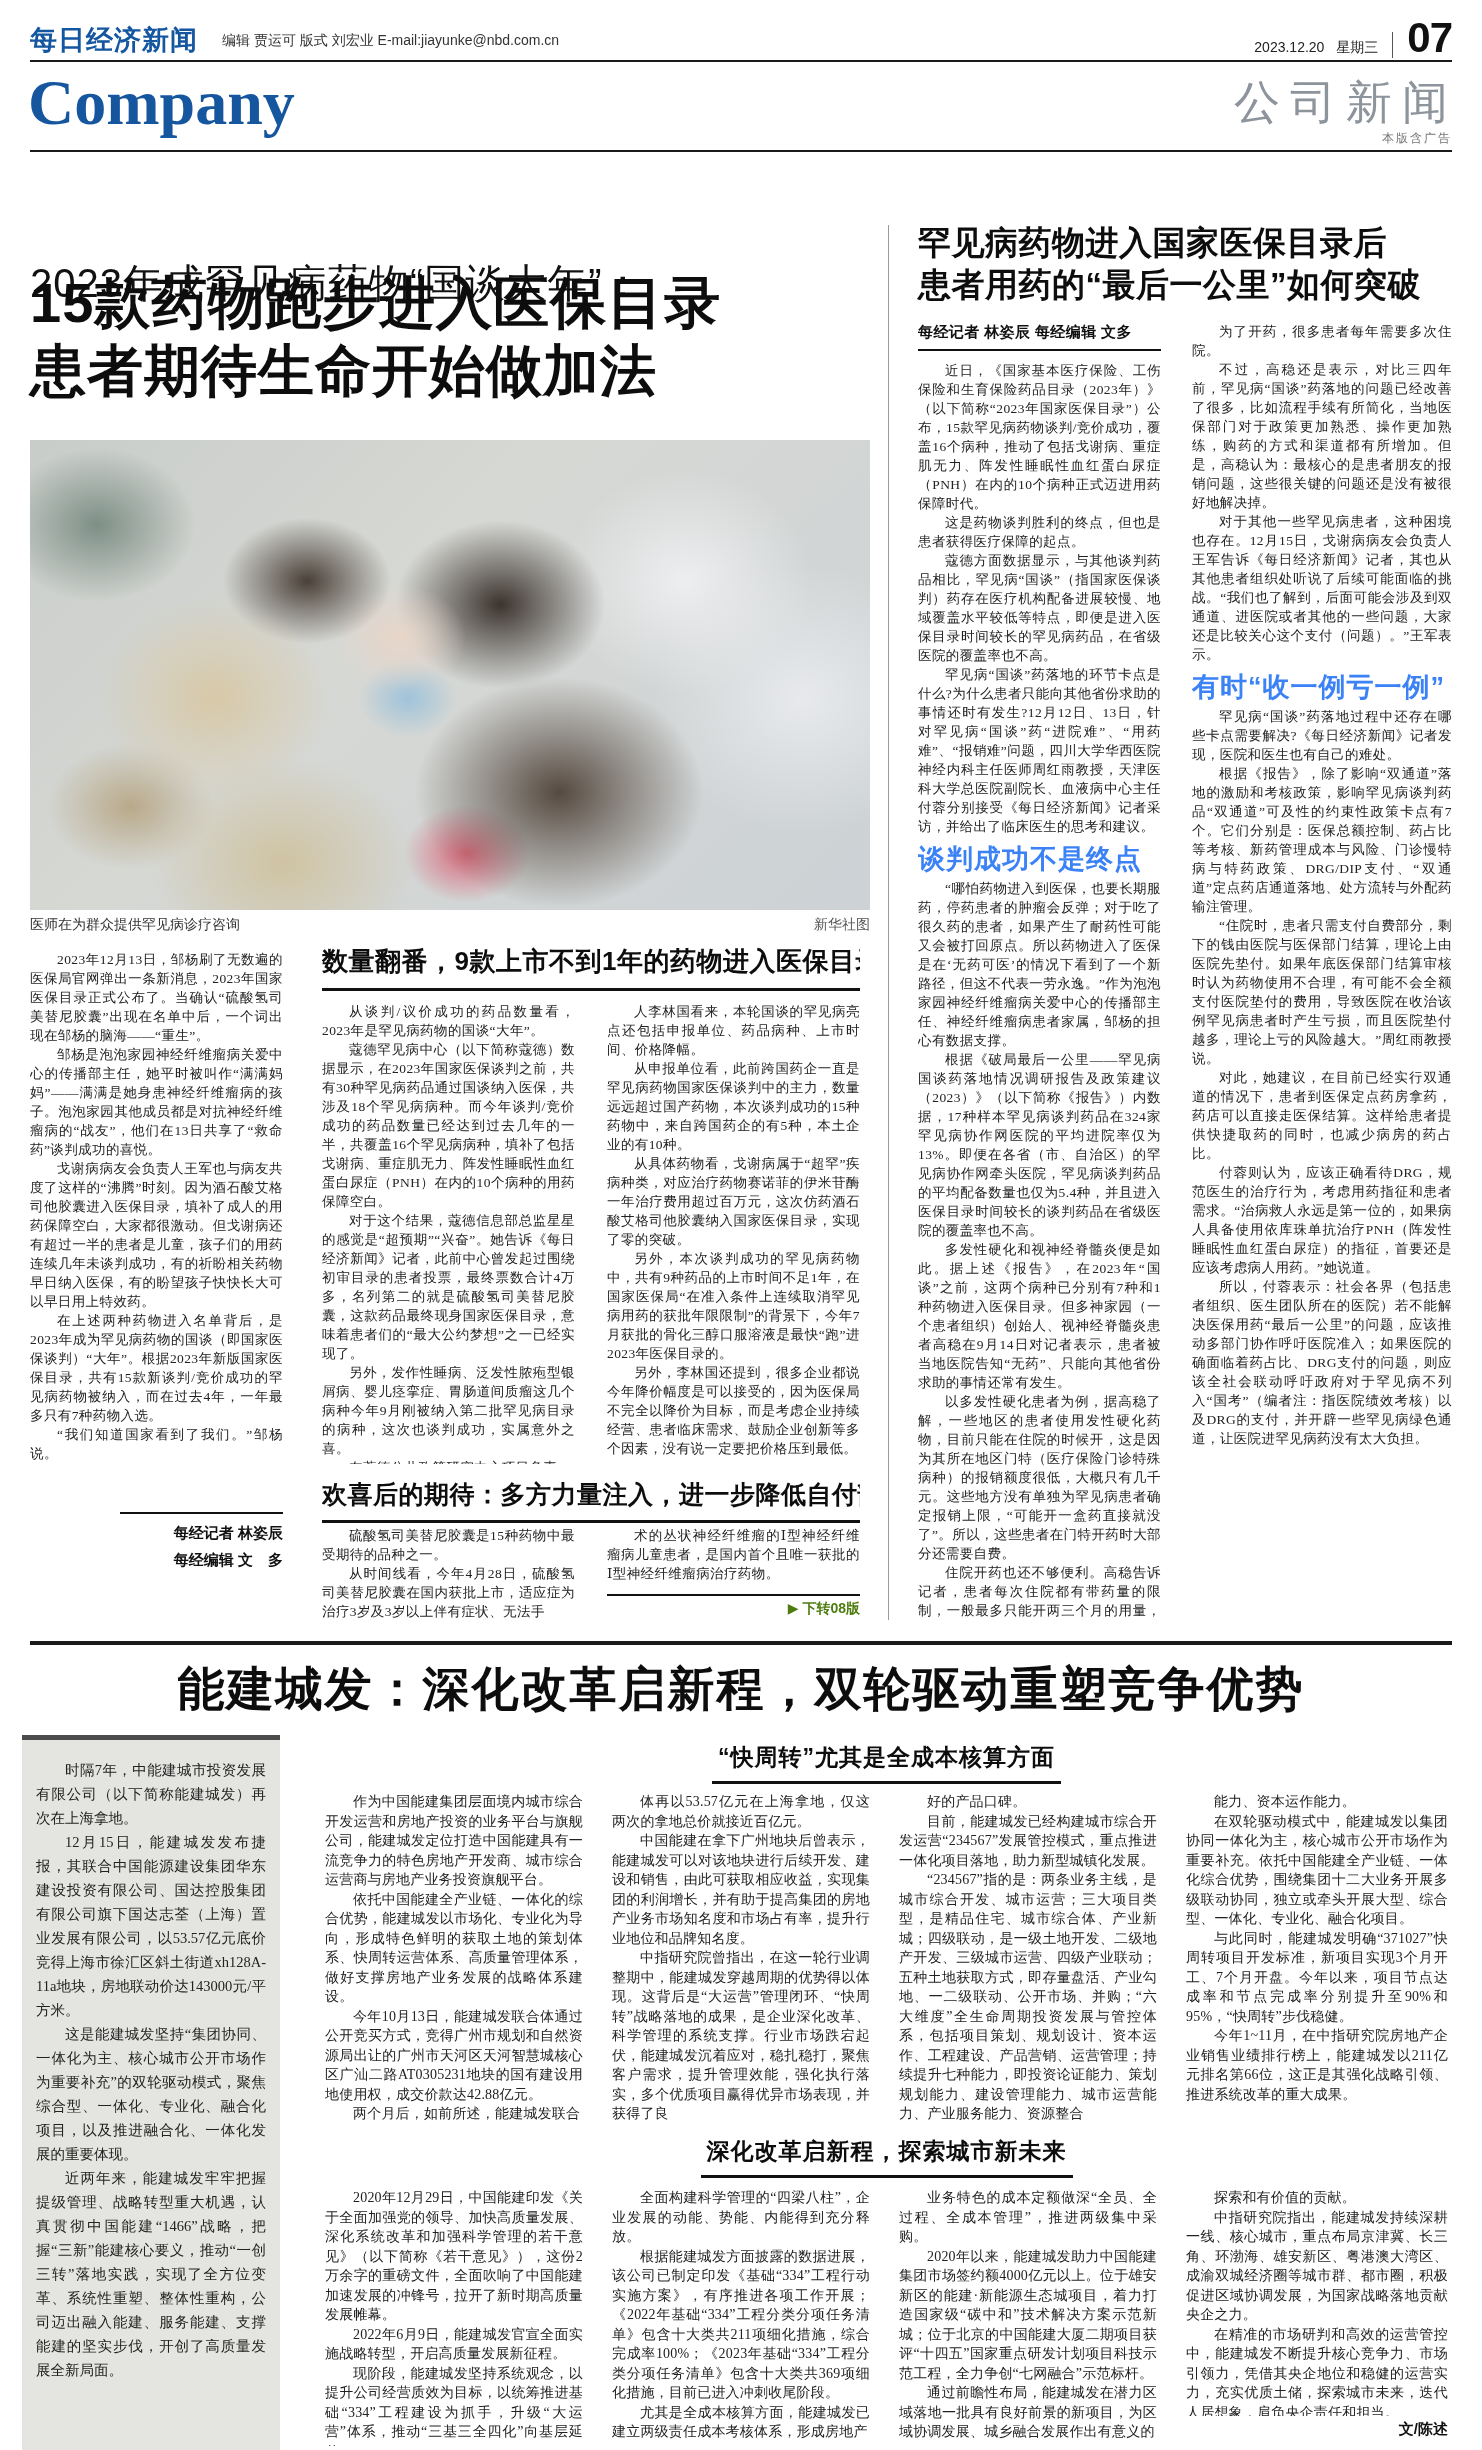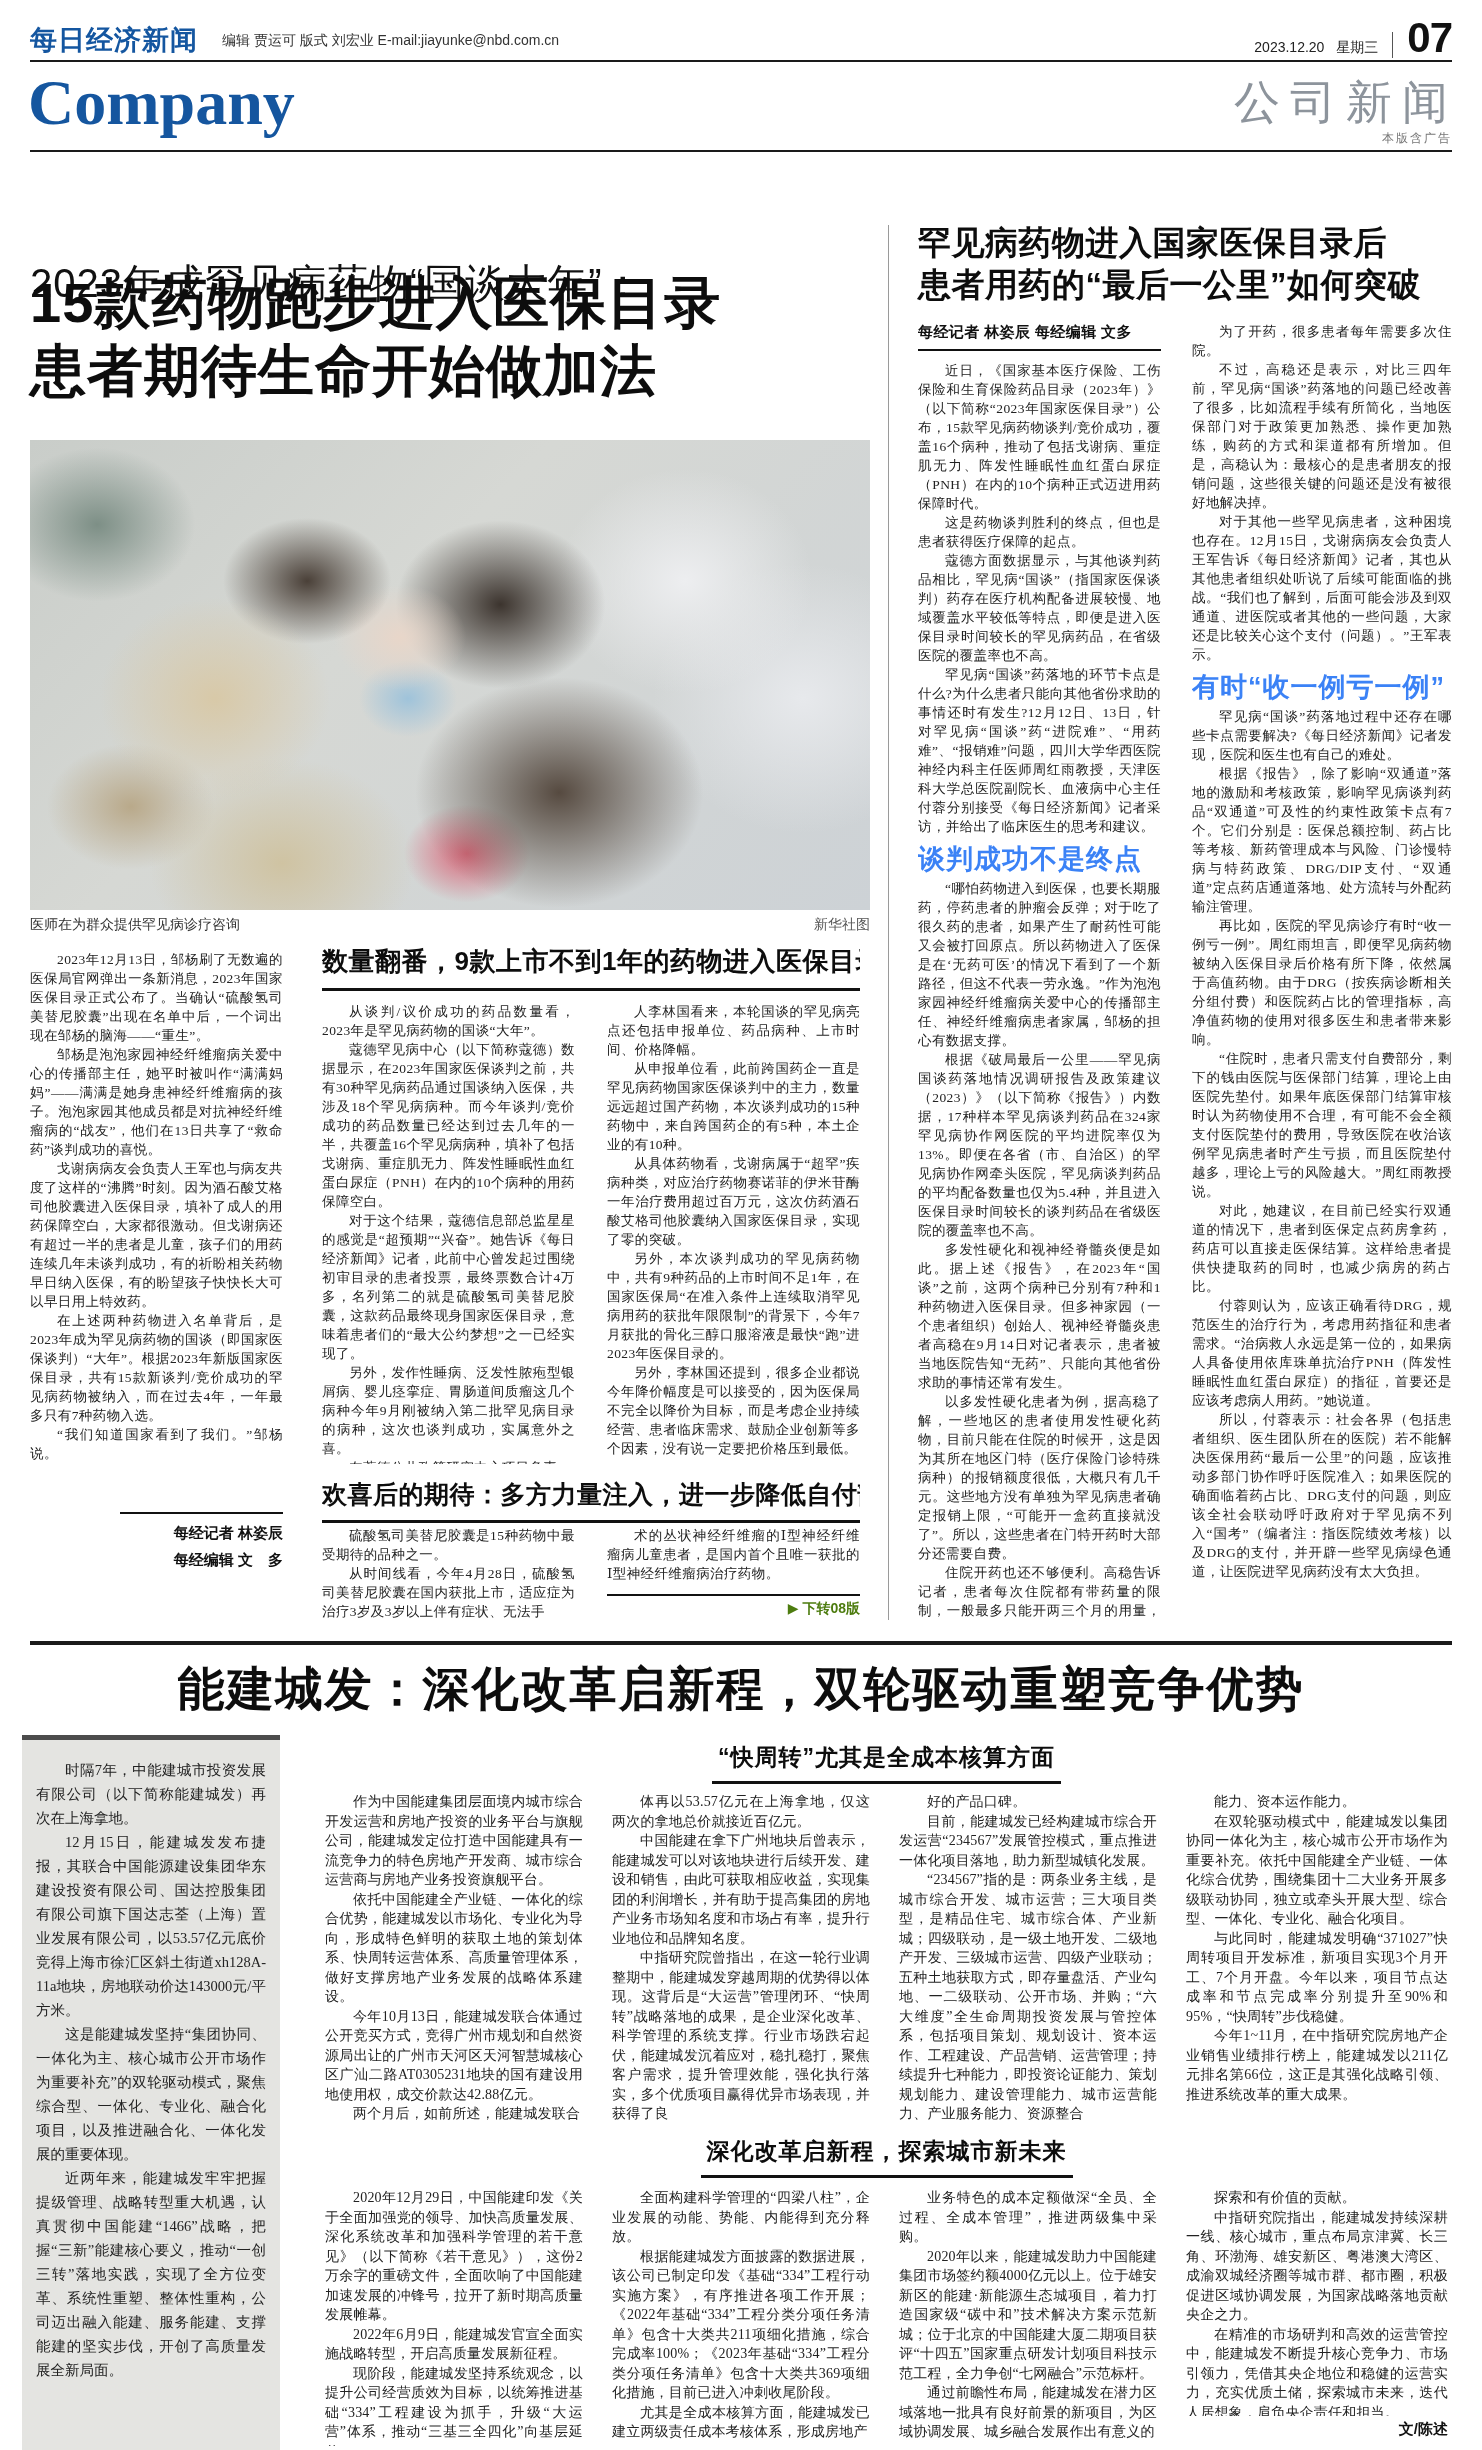--- a/index.html
+++ b/index.html
@@ -153,21 +153,20 @@
 <div class="abs col" style="left:1192px;top:322px;width:260px;height:1298px;">
   <div>
       <p>为了开药，很多患者每年需要多次住院。</p>
       <p>不过，高稳还是表示，对比三四年前，罕见病“国谈”药落地的问题已经改善了很多，比如流程手续有所简化，当地医保部门对于政策更加熟悉、操作更加熟练，购药的方式和渠道都有所增加。但是，高稳认为：最核心的是患者朋友的报销问题，这些很关键的问题还是没有被很好地解决掉。</p>
       <p>对于其他一些罕见病患者，这种困境也存在。12月15日，戈谢病病友会负责人王军告诉《每日经济新闻》记者，其也从其他患者组织处听说了后续可能面临的挑战。“我们也了解到，后面可能会涉及到双通道、进医院或者其他的一些问题，大家还是比较关心这个支付（问题）。”王军表示。</p>
     </div>
   <div class="subhead-inline">有时“收一例亏一例”</div>
   <div>
       <p>罕见病“国谈”药落地过程中还存在哪些卡点需要解决?《每日经济新闻》记者发现，医院和医生也有自己的难处。</p>
       <p>根据《报告》，除了影响“双通道”落地的激励和考核政策，影响罕见病谈判药品“双通道”可及性的约束性政策卡点有7个。它们分别是：医保总额控制、药占比等考核、新药管理成本与风险、门诊慢特病与特药政策、DRG/DIP支付、“双通道”定点药店通道落地、处方流转与外配药输注管理。</p>
-      <p>再比如，医院的罕见病诊疗有时“收一例亏一例”。周红雨坦言，即便罕见病药物被纳入医保目录后价格有所下降，依然属于高值药物。由于DRG（按疾病诊断相关分组付费）和医院药占比的管理指标，高净值药物的使用对很多医生和患者带来影响。</p>
       <p>“住院时，患者只需支付自费部分，剩下的钱由医院与医保部门结算，理论上由医院先垫付。如果年底医保部门结算审核时认为药物使用不合理，有可能不会全额支付医院垫付的费用，导致医院在收治该例罕见病患者时产生亏损，而且医院垫付越多，理论上亏的风险越大。”周红雨教授说。</p>
       <p>对此，她建议，在目前已经实行双通道的情况下，患者到医保定点药房拿药，药店可以直接走医保结算。这样给患者提供快捷取药的同时，也减少病房的药占比。</p>
       <p>付蓉则认为，应该正确看待DRG，规范医生的治疗行为，考虑用药指征和患者需求。“治病救人永远是第一位的，如果病人具备使用依库珠单抗治疗PNH（阵发性睡眠性血红蛋白尿症）的指征，首要还是应该考虑病人用药。”她说道。</p>
       <p>所以，付蓉表示：社会各界（包括患者组织、医生团队所在的医院）若不能解决医保用药“最后一公里”的问题，应该推动多部门协作呼吁医院准入；如果医院的确面临着药占比、DRG支付的问题，则应该全社会联动呼吁政府对于罕见病不列入“国考”（编者注：指医院绩效考核）以及DRG的支付，并开辟一些罕见病绿色通道，让医院进罕见病药没有太大负担。</p>
     </div>
 </div>
 
 <div class="abs rule" style="left:30px;top:1641px;width:1422px;height:4px;"></div>
 <div class="abs banner" style="left:0px;top:1658px;width:1482px;">能建城发：深化改革启新程，双轮驱动重塑竞争优势</div>
 

